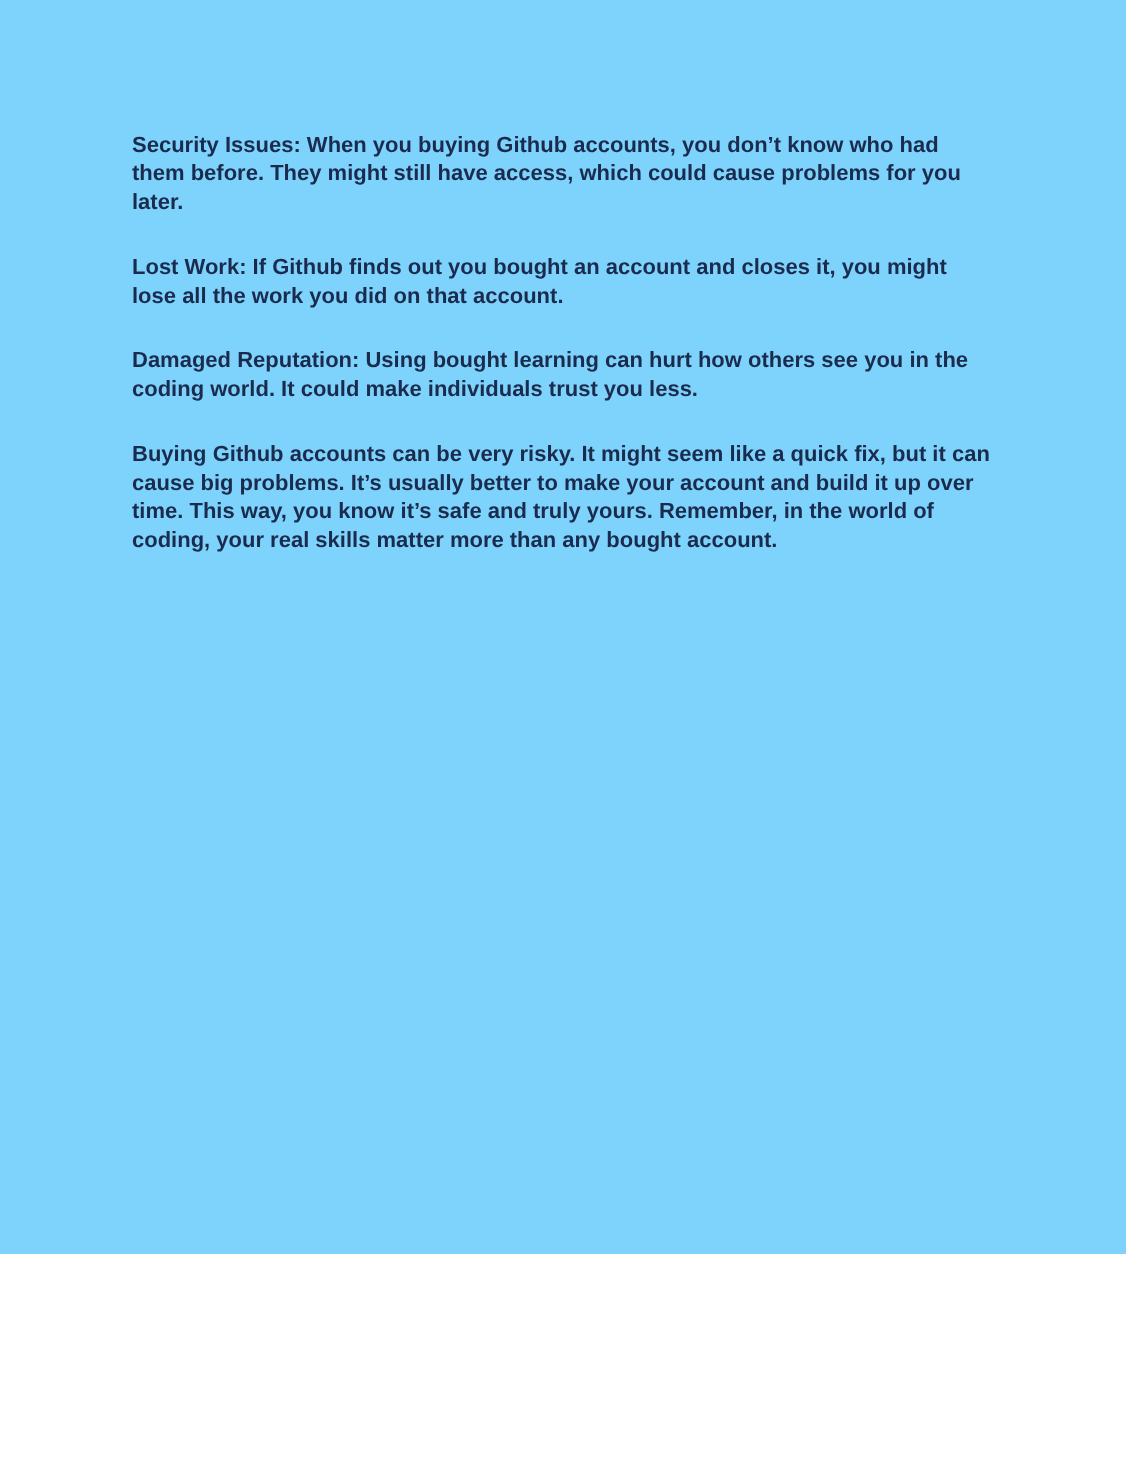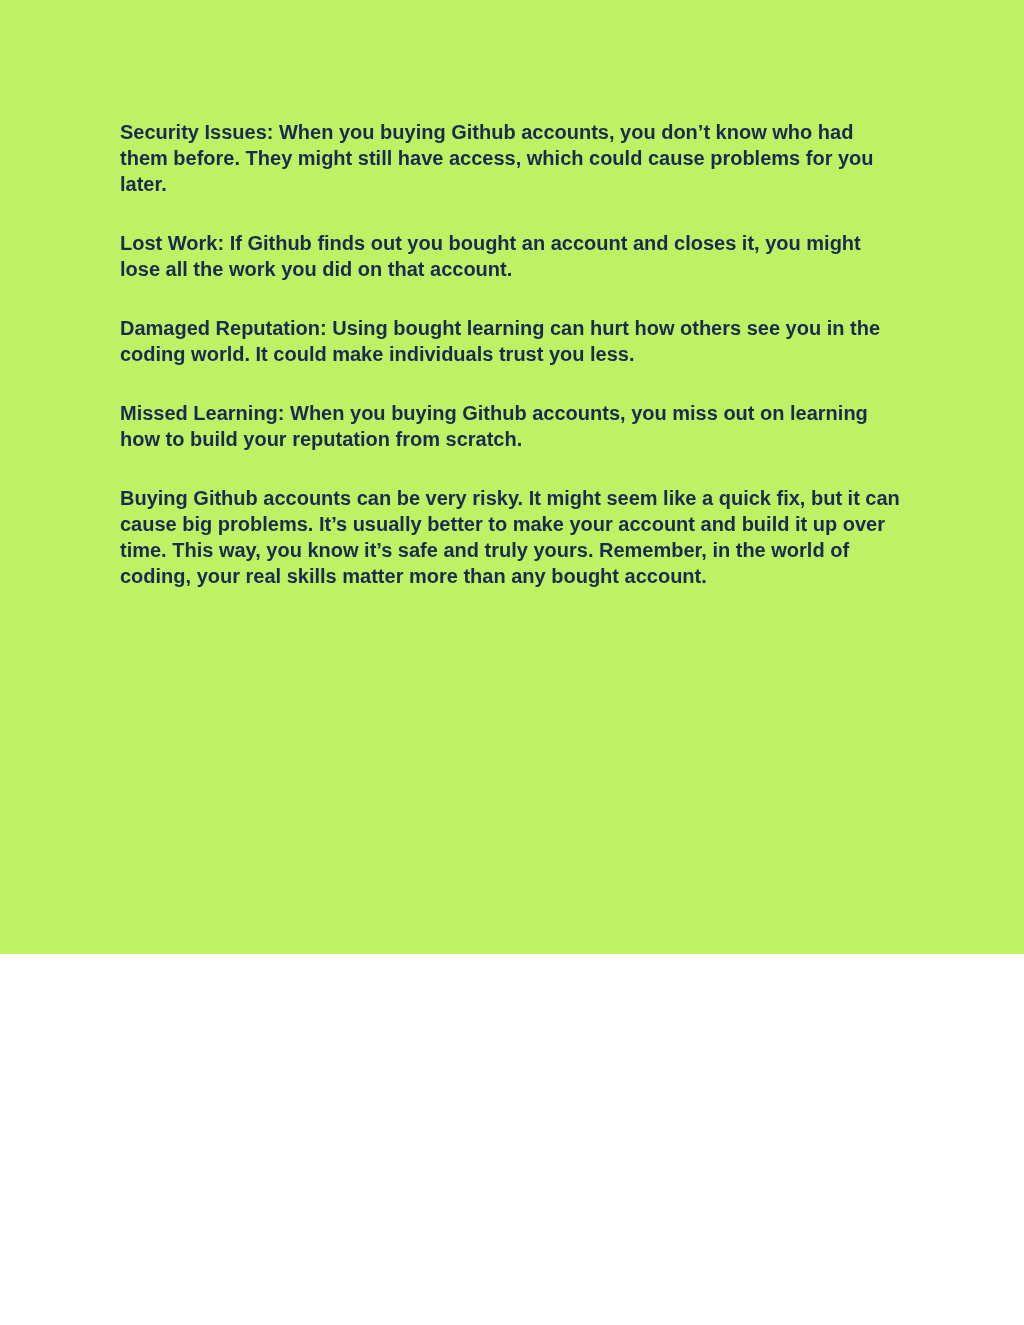--- a/index.html
+++ b/index.html
@@ -9,23 +9,23 @@
   }
   body {
     width: 1024px;
     height: 1325px;
     overflow: hidden;
     font-family: "Liberation Sans", "DejaVu Sans", sans-serif;
   }
   .document-page {
     box-sizing: border-box;
     width: 1024px;
-    height: 954px;
+    height: 1140px;
     padding: 119px 0 0 120px;
-    background: #bef264;
+    background: #7dd3fc;
   }
   .text-column {
     width: 784px;
   }
   .text-column p {
     margin: 0 0 33px 0;
     font-size: 20px;
     line-height: 26px;
     font-weight: 700;
     color: #1b2b4e;
@@ -33,16 +33,15 @@
   }
 </style>
 </head>
 <body>
 
 <div class="document-page">
   <div class="text-column">
     <p>Security Issues: When you buying Github accounts, you don’t know who had them before. They might still have access, which could cause problems for you later.</p>
     <p>Lost Work: If Github finds out you bought an account and closes it, you might lose all the work you did on that account.</p>
     <p>Damaged Reputation: Using bought learning can hurt how others see you in the coding world. It could make individuals trust you less.</p>
-    <p>Missed Learning: When you buying Github accounts, you miss out on learning how to build your reputation from scratch.</p>
     <p>Buying Github accounts can be very risky. It might seem like a quick fix, but it can cause big problems. It’s usually better to make your account and build it up over time. This way, you know it’s safe and truly yours. Remember, in the world of coding, your real skills matter more than any bought account.</p>
   </div>
 </div>
 
 </body></html>

